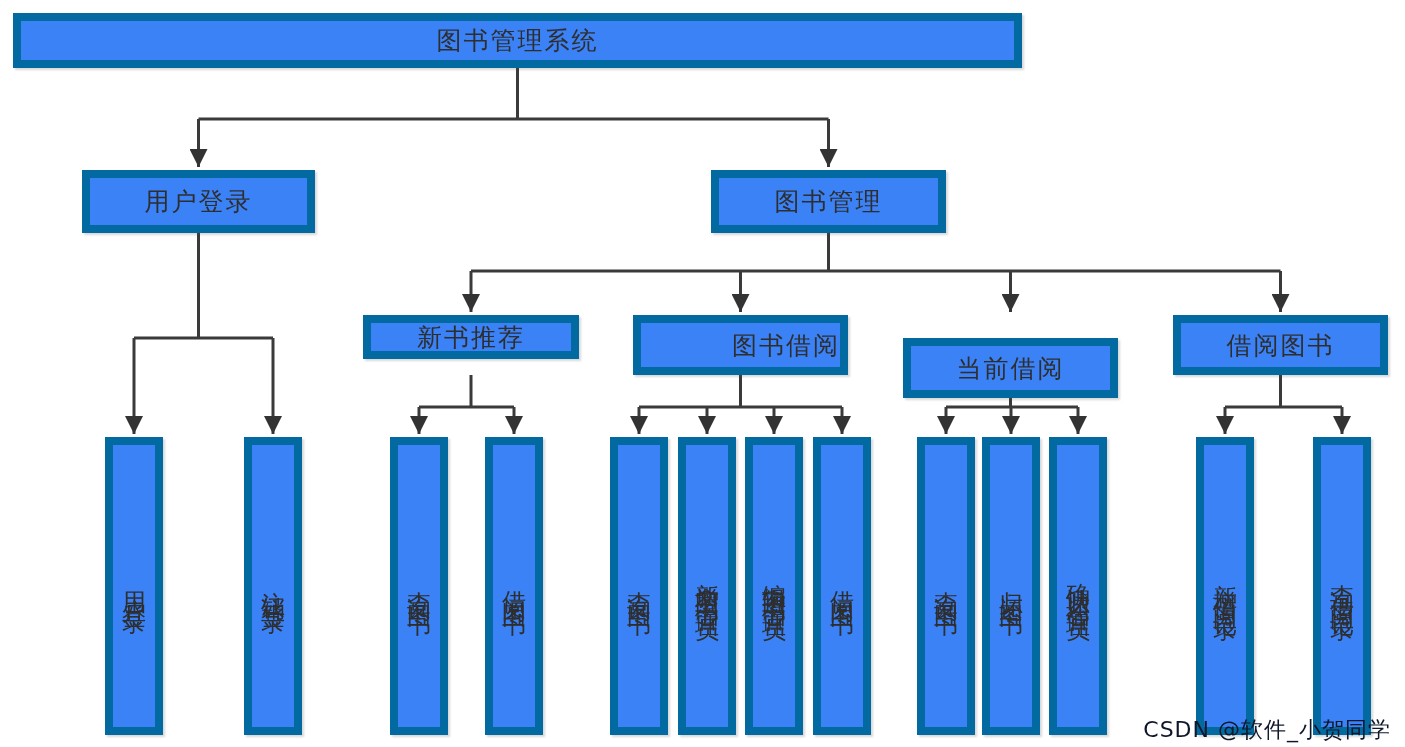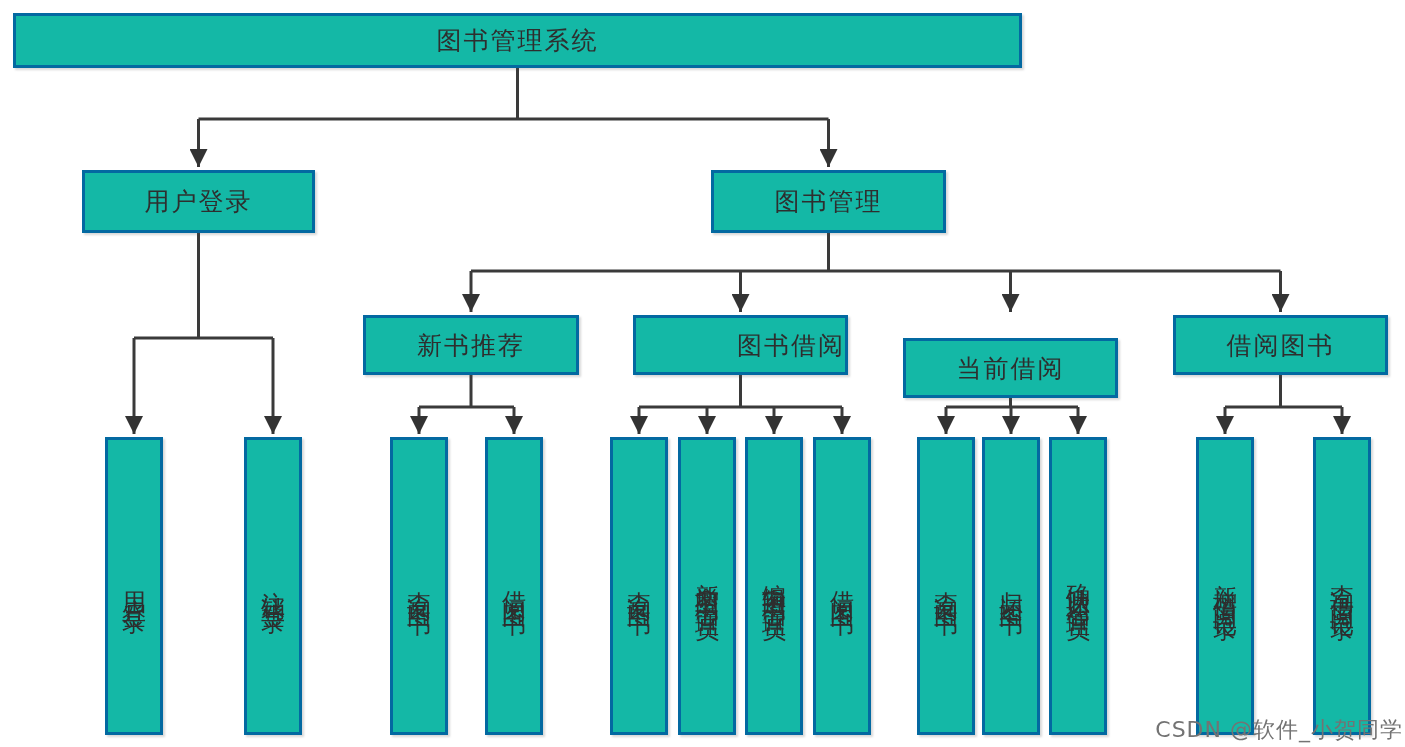--- a/index.html
+++ b/index.html
@@ -17,22 +17,22 @@
   }
   .connectors {
     position: absolute;
     left: 0;
     top: 0;
     pointer-events: none;
   }
   .box {
     position: absolute;
     box-sizing: border-box;
-    background: #14b8a6;
-    border: 3px solid #0369a1;
+    background: #3b82f6;
+    border: 8px solid #0369a1;
     box-shadow: 2px 2px 2px rgba(80,80,80,0.22);
     display: flex;
     align-items: center;
     justify-content: center;
     color: #2e2e2e;
   }
   .h-label {
     font-size: 25px;
     letter-spacing: 2px;
     white-space: nowrap;
@@ -41,24 +41,24 @@
   .v-label {
     writing-mode: vertical-rl;
     text-orientation: mixed;
     font-size: 24px;
     letter-spacing: 7px;
     line-height: 1;
     white-space: nowrap;
   }
   .watermark {
     position: absolute;
-    right: 2px;
+    right: 14px;
     bottom: 2px;
     font-size: 22px;
-    color: #737373;
+    color: #0f172a;
     letter-spacing: 1px;
     white-space: nowrap;
   }
 </style>
 </head>
 <body>
 
 <div class="canvas">
 
   <svg class="connectors" width="1405" height="747" viewBox="0 0 1405 747">
@@ -101,21 +101,21 @@
     <span class="h-label root-label">图书管理系统</span>
   </div>
 
   <div class="box" style="left:82px; top:170px; width:233px; height:63px;">
     <span class="h-label">用户登录</span>
   </div>
   <div class="box" style="left:711px; top:170px; width:235px; height:63px;">
     <span class="h-label">图书管理</span>
   </div>
 
-  <div class="box" style="left:363px; top:315px; width:216px; height:60px;">
+  <div class="box" style="left:363px; top:315px; width:216px; height:44px;">
     <span class="h-label">新书推荐</span>
   </div>
   <div class="box" style="left:633px; top:315px; width:215px; height:60px;justify-content:flex-end;">
     <span class="h-label">图书借阅</span>
   </div>
   <div class="box" style="left:903px; top:315px; width:215px; height:60px;margin-top:23px;">
     <span class="h-label">当前借阅</span>
   </div>
   <div class="box" style="left:1173px; top:315px; width:215px; height:60px;">
     <span class="h-label">借阅图书</span>

